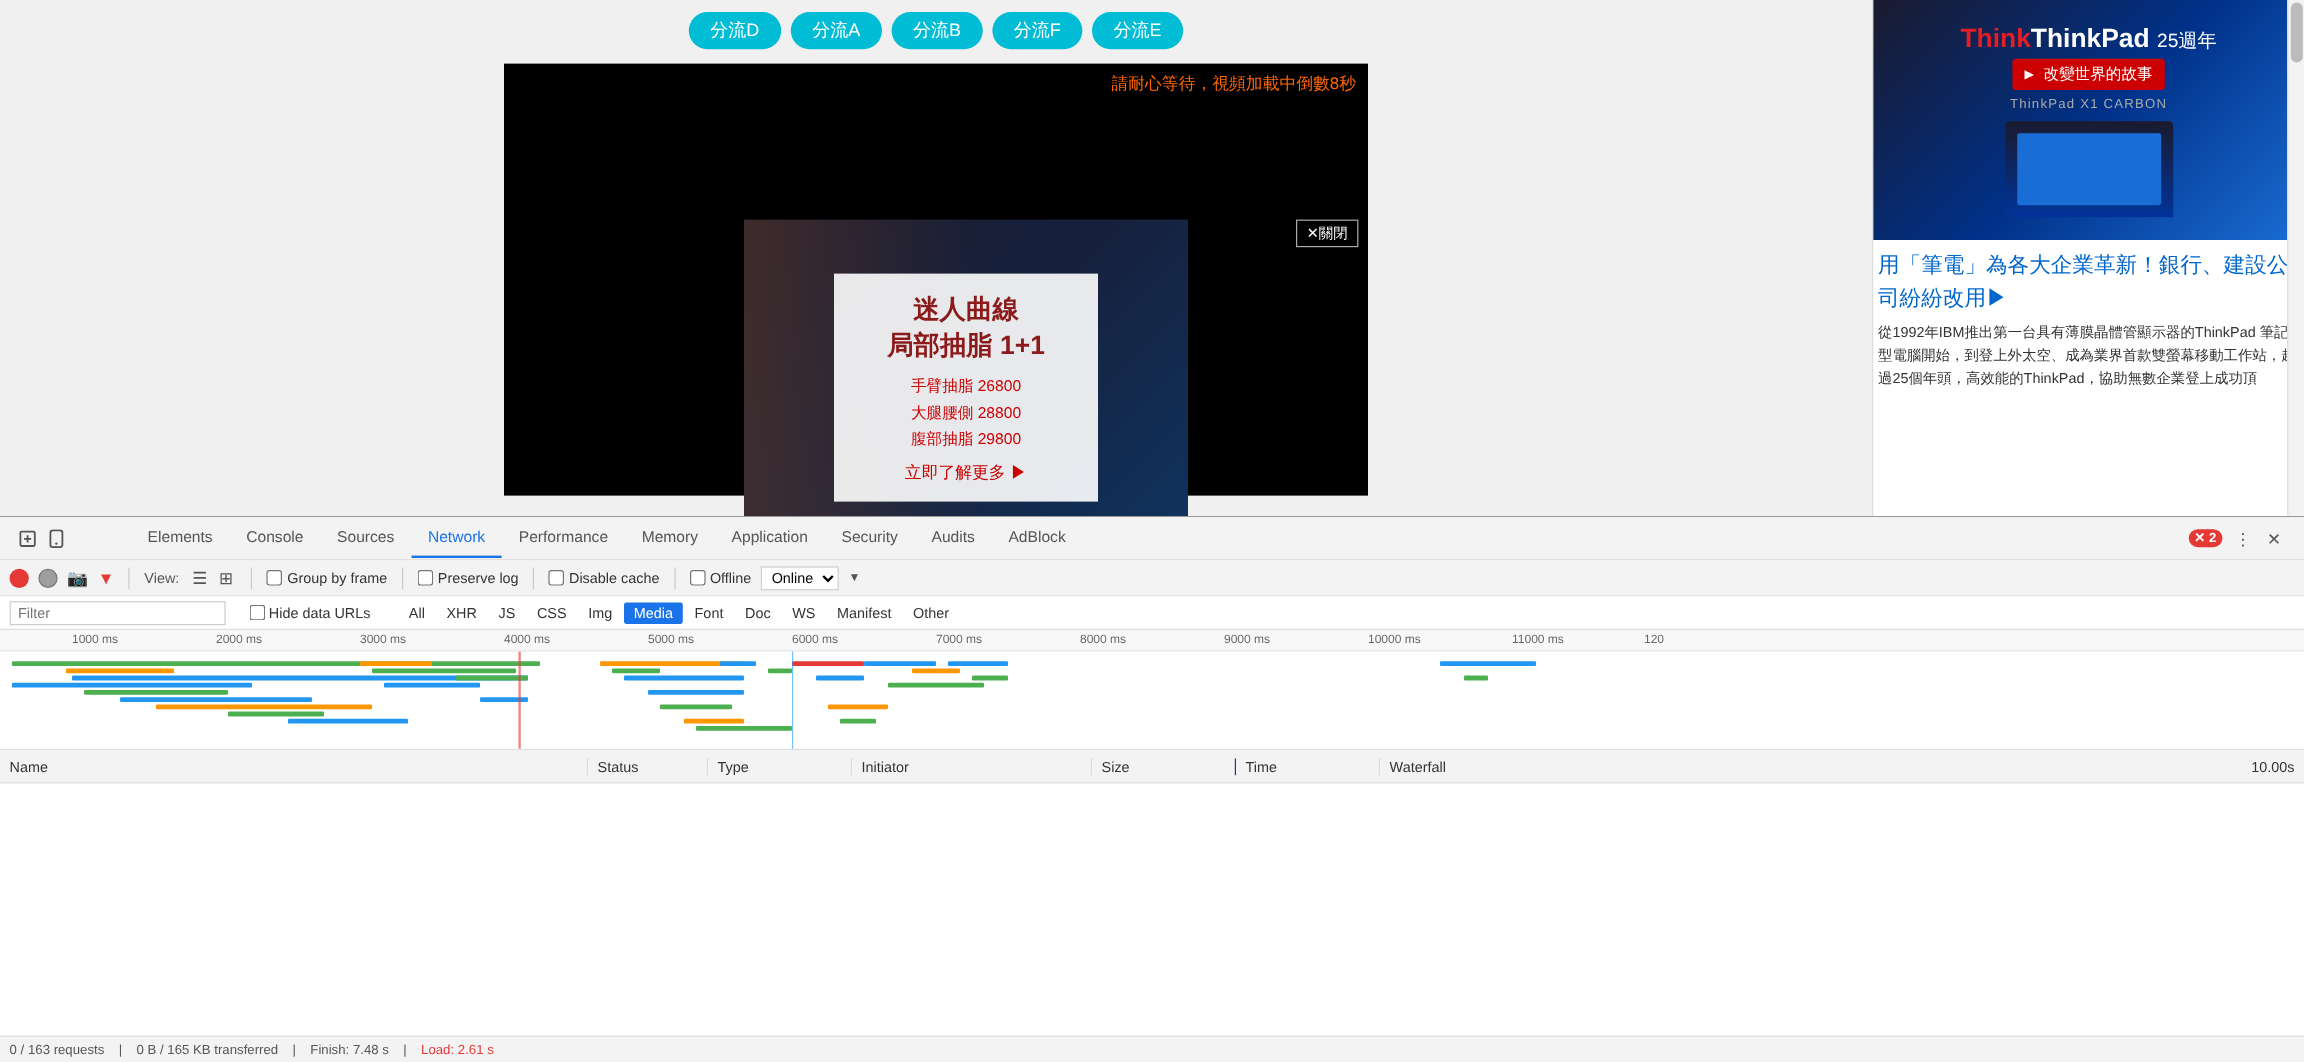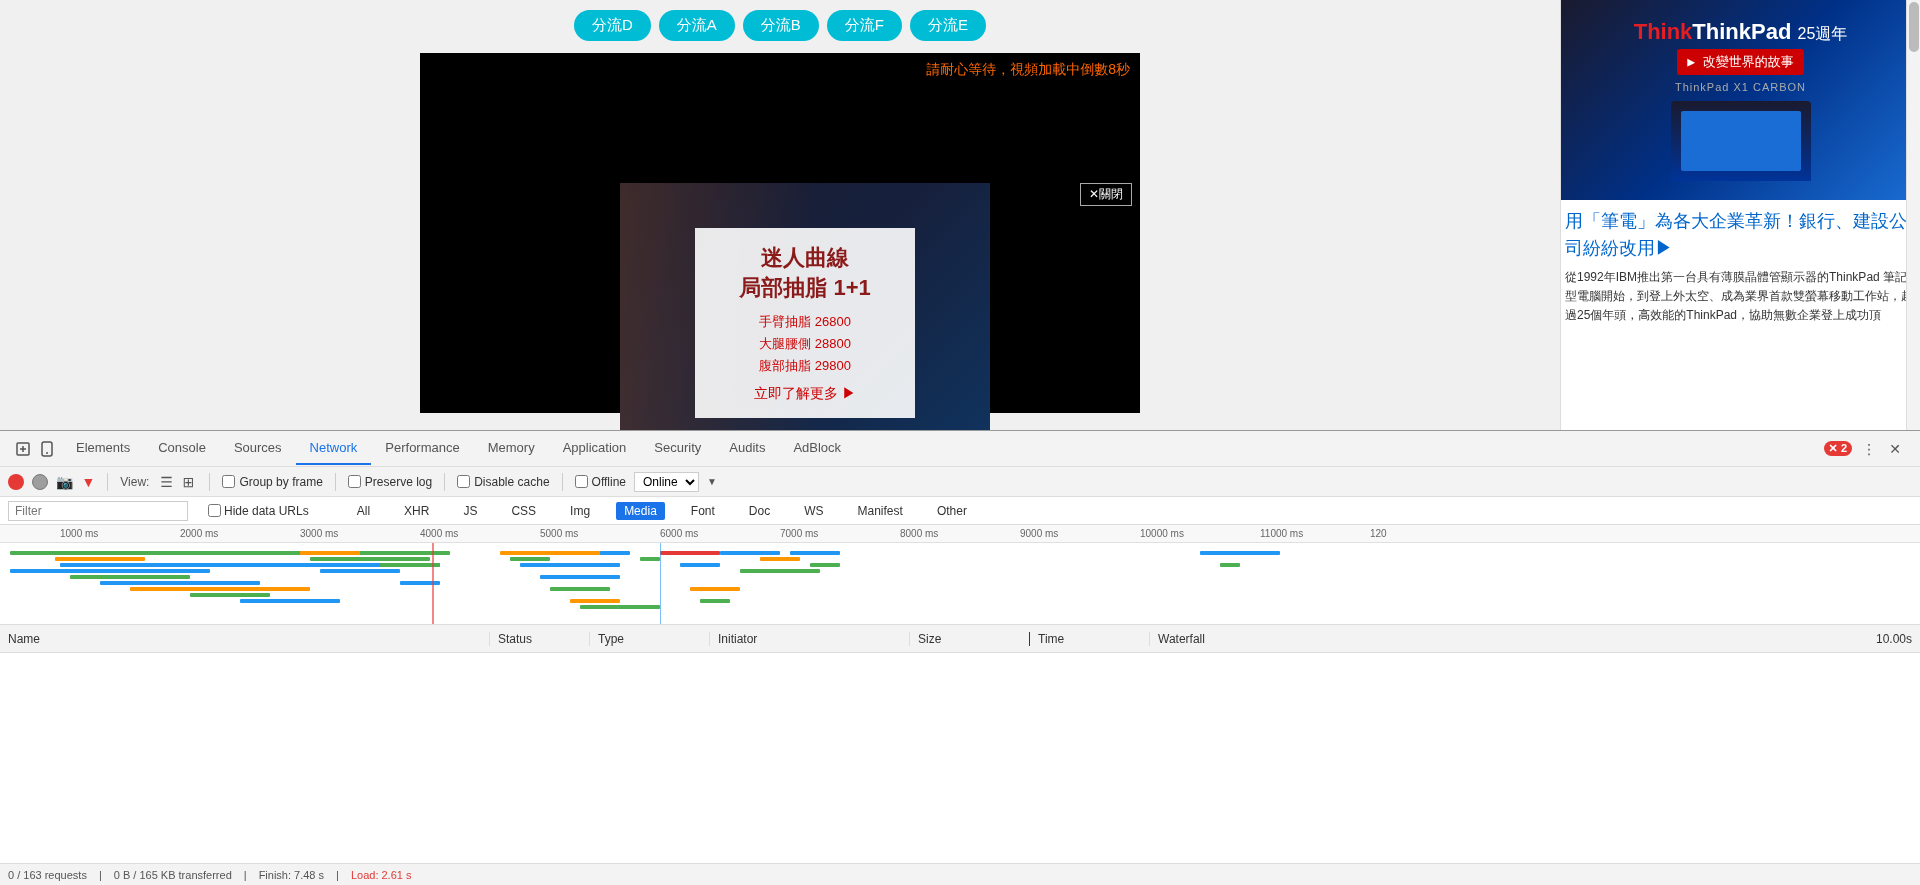--- a/index.html
+++ b/index.html
@@ -305,21 +305,20 @@
     }
 
     .type-btn {
       padding: 2px 8px;
       font-size: 12px;
       border: none;
       background: transparent;
       cursor: pointer;
       color: #333;
       border-radius: 2px;
-      margin-left: 16px;
     }
 
     .type-btn.active {
       background: #1a73e8;
       color: white;
     }
 
     
     .timeline-area {
       height: 100px;
@@ -490,21 +489,21 @@
   </div>
 
   <div class="scrollbar-right">
     <div class="scrollbar-thumb"></div>
   </div>
 </div>
 
 <div class="devtools">
 
   <div class="devtools-header">
-    <div style="display:flex;align-items:center;">
+    <div style="display:flex;align-items:center;gap:47px;">
       <div class="devtools-icons-left">
         <div class="icon-btn" title="Inspect">
           <svg width="16" height="16" viewBox="0 0 16 16">
               <rect x="2" y="2" width="12" height="12" rx="1" fill="none" stroke="#555" stroke-width="1.5"></rect>
               <line x1="5" y1="8" x2="11" y2="8" stroke="#555" stroke-width="1.5"></line>
               <line x1="8" y1="5" x2="8" y2="11" stroke="#555" stroke-width="1.5"></line>
             </svg>
         </div>
         <div class="icon-btn" title="Device">
           <svg width="16" height="16" viewBox="0 0 16 16">

